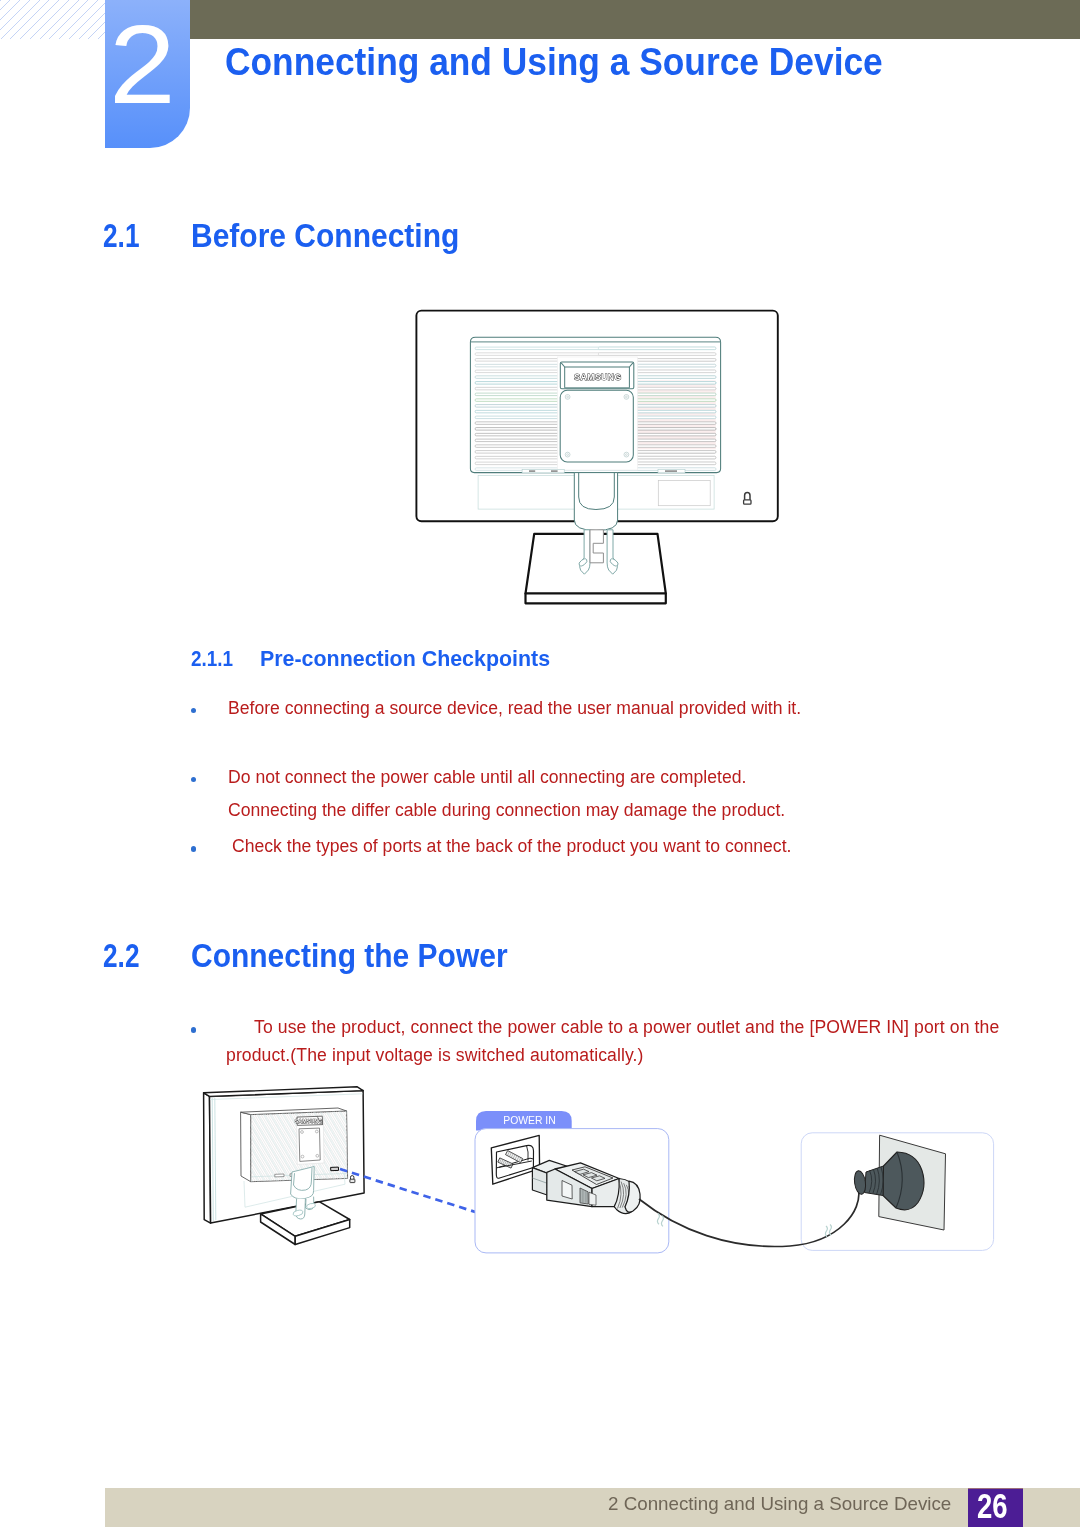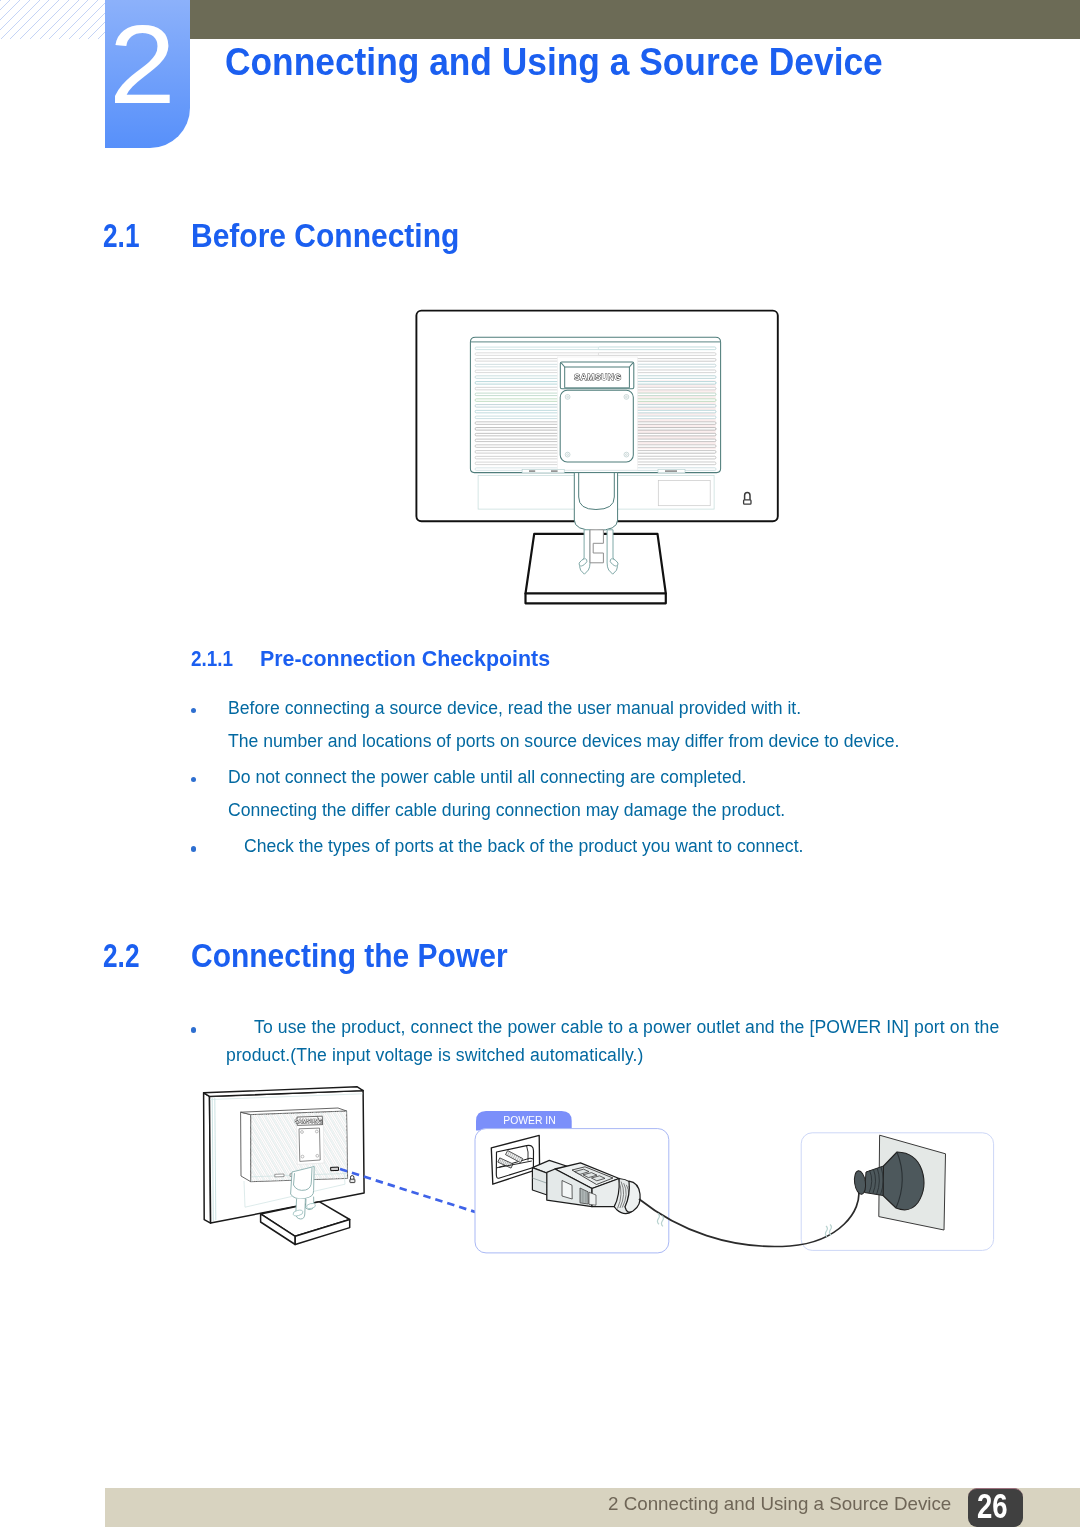--- a/index.html
+++ b/index.html
@@ -16,25 +16,25 @@
   .chaptitle{position:absolute;left:225.2px;top:40.2px;font-size:39px;color:#1b5ff0;font-weight:bold;white-space:nowrap;transform:scaleX(0.906);transform-origin:0 0;}
   
   .h2{position:absolute;font-size:32.4px;color:#1b5ff0;font-weight:bold;letter-spacing:0px;height:0;}
   .h2 .n{position:absolute;left:0;top:0;transform:scaleX(0.81);transform-origin:0 0;}
   .h2 .t{position:absolute;left:0;top:0;white-space:nowrap;transform:scaleX(0.926);transform-origin:0 0;}
   .h3{position:absolute;font-size:22.6px;color:#1b5ff0;font-weight:bold;height:0;}
   .h3 .n{position:absolute;left:0;top:0;transform:scaleX(0.835);transform-origin:0 0;}
   .h3 .t{position:absolute;left:0;top:0;white-space:nowrap;transform:scaleX(0.947);transform-origin:0 0;}
   
   .bul{position:absolute;width:5.6px;height:5.6px;border-radius:50%;background:#2e6fd0;}
-  .bt{position:absolute;font-size:17.6px;color:#0369a1;white-space:nowrap;line-height:34px;}
+  .bt{position:absolute;font-size:17.6px;color:#b91c1c;white-space:nowrap;line-height:34px;}
   
   .footbar{position:absolute;left:105px;right:0;top:1488px;height:39px;background:#d8d3c0;}
   .foottext{position:absolute;left:608px;top:1493px;font-size:19px;color:#6f6657;transform:scaleX(0.988);transform-origin:0 0;white-space:nowrap;}
-  .pagenum{position:absolute;left:968px;top:1488px;width:55px;height:39px;background:#404040;border-top:1.2px solid #9c6f7c;box-sizing:border-box;border-radius:9px;}
+  .pagenum{position:absolute;left:968px;top:1488px;width:55px;height:39px;background:#4c1d95;border-top:1.2px solid #9c6f7c;box-sizing:border-box;}
   .pagenum span{position:absolute;left:9.1px;top:0.1px;color:#fff;font-size:35.5px;line-height:34.4px;font-weight:bold;transform:scaleX(0.775);transform-origin:0 0;}
 </style>
 </head>
 <body>
 
 <div class="page">
   <div class="hatch"></div>
   <div class="olive"></div>
   <div class="chapbox">
     <div class="chapnum">2</div>
@@ -145,26 +145,25 @@
       </g>
   </svg>
 
   <div class="h3" style="left:190.6px;top:646px;">
     <span class="n">2.1.1</span>
     <span class="t" style="left:69.3px">Pre-connection Checkpoints</span>
   </div>
 
   <div class="bul" style="left:190.7px;top:707.8px;"></div>
   <div class="bt" style="left:228px;top:691px;">Before connecting a source device, read the user manual provided with it.</div>
-  <div class="bt" style="left:228px;top:724px;">The number and locations of ports on source devices may differ from device to device.</div>
   <div class="bul" style="left:190.7px;top:776.5px;"></div>
   <div class="bt" style="left:228px;top:760px;">Do not connect the power cable until all connecting are completed.</div>
   <div class="bt" style="left:228px;top:793px;">Connecting the differ cable during connection may damage the product.</div>
   <div class="bul" style="left:190.7px;top:846px;"></div>
-  <div class="bt" style="left:244px;top:829px;text-align:right;">Check the types of ports at the back of the product you want to connect.</div>
+  <div class="bt" style="left:232px;top:829px;text-align:right;">Check the types of ports at the back of the product you want to connect.</div>
 
   <div class="h2" style="left:102.6px;top:937.5px;">
     <span class="n">2.2</span>
     <span class="t" style="left:88.3px">Connecting the Power</span>
   </div>
   <div class="bul" style="left:190.7px;top:1027px;"></div>
   <div class="bt" style="left:226px;top:1010px;letter-spacing:0.096px;margin-left:28px;">To use the product, connect the power cable to a power outlet and the [POWER IN] port on the</div>
   <div class="bt" style="left:226px;top:1037.5px;letter-spacing:0.096px;">product.(The input voltage is switched automatically.)</div>
 
   <svg class="fig2" width="810" height="175" viewBox="0 0 810 175" style="position:absolute;left:190px;top:1085px;overflow:visible;">

